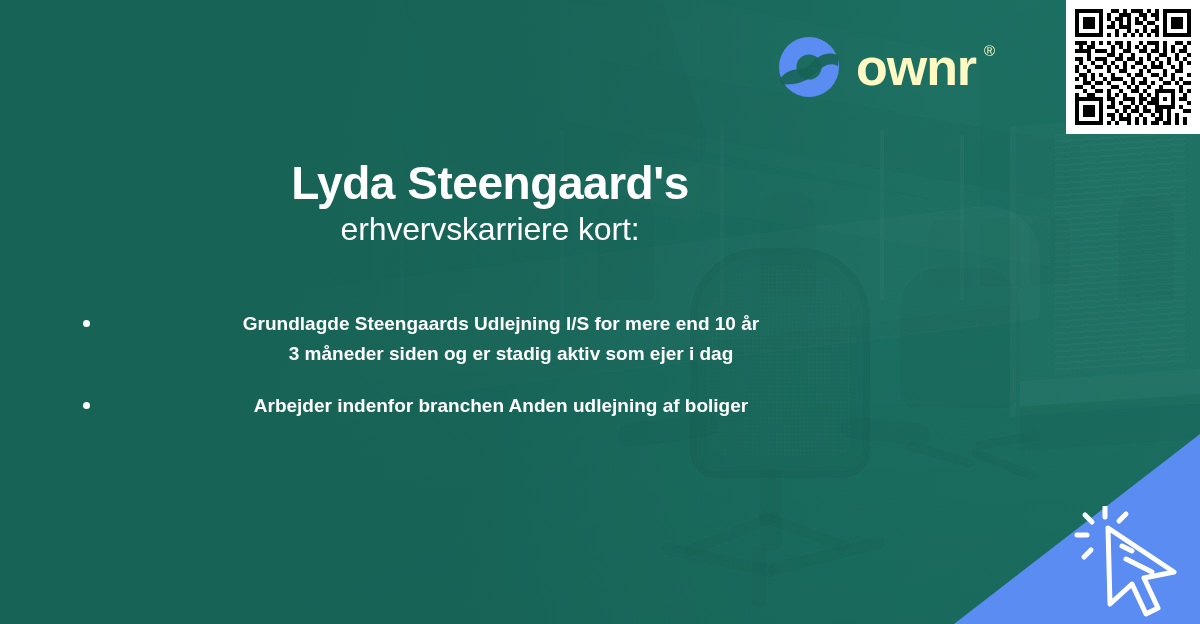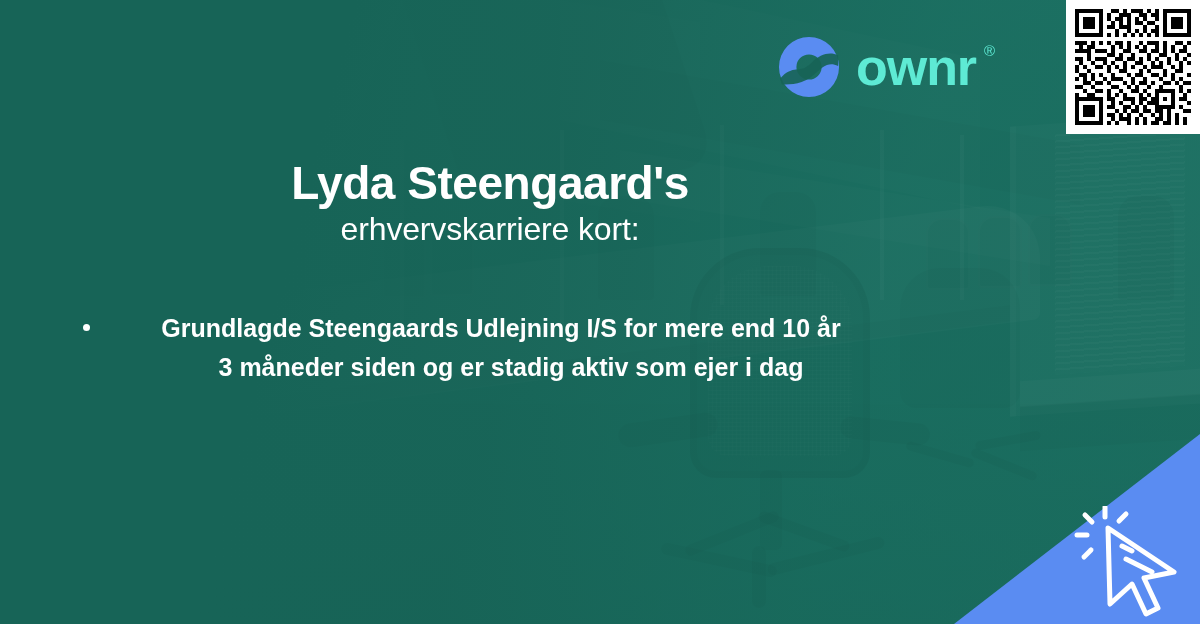--- a/index.html
+++ b/index.html
@@ -215,21 +215,21 @@
     position: absolute;
     left: 778px;
     top: 36px;
     display: flex;
     align-items: center;
     gap: 16px;
   }
   .logo-mark { width: 62px; height: 62px; display: block; }
   .logo-word {
     position: relative;
-    color: #5eead4;
+    color: #fef9c3;
     font-size: 52px;
     font-weight: bold;
     letter-spacing: -0.02em;
     line-height: 1;
   }
   .logo-reg {
     position: absolute;
     top: 2px;
     right: -18px;
     font-size: 15px;
@@ -277,21 +277,21 @@
     letter-spacing: -0.005em;
   }
   .facts {
     list-style: none;
     margin: 62px 0 0 0;
     padding: 0;
   }
   .fact {
     position: relative;
     color: #ffffff;
-    font-size: 25px;
+    font-size: 19px;
     font-weight: bold;
     line-height: 1.58;
     margin: 14px 0 22px 0;
     padding-left: 22px;
   }
   .fact:last-child { margin-bottom: 0; }
   .fact-bullet {
     position: absolute;
     left: 3px;
     top: 0.62em;
@@ -631,16 +631,20 @@
   <div class="content">
     <h1 class="title">Lyda Steengaard's</h1>
     <h2 class="subtitle">erhvervskarriere kort:</h2>
 
     <ul class="facts">
       <li class="fact">
         <span class="fact-bullet"></span>
         <span>Grundlagde Steengaards Udlejning I/S for mere end 10 år</span>
         <span class="fact-wrap">3 måneder siden og er stadig aktiv som ejer i dag</span>
       </li>
+      <li class="fact">
+        <span class="fact-bullet"></span>
+        <span>Arbejder indenfor branchen Anden udlejning af boliger</span>
+      </li>
     </ul>
   </div>
 
 </div>
 
 </body></html>

